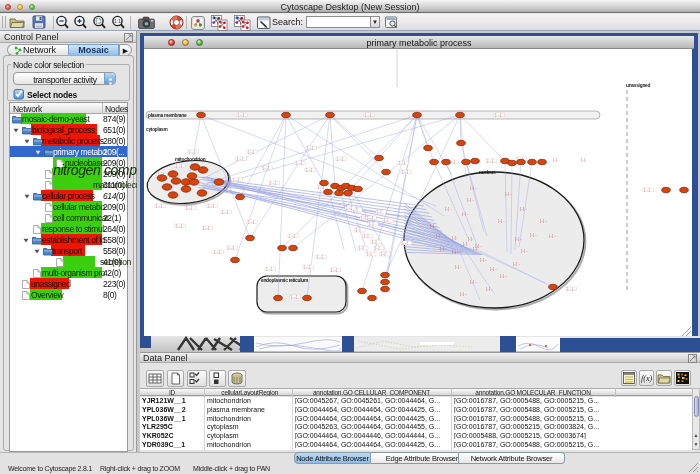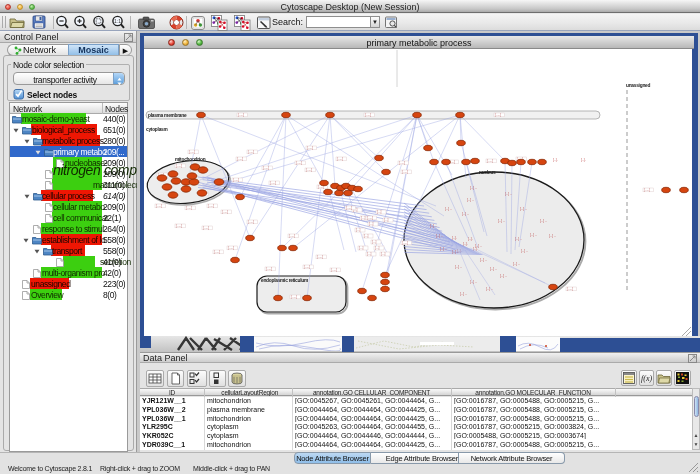--- a/index.html
+++ b/index.html
@@ -160,21 +160,21 @@
     </svg>
  <div class="abs" style="left:16px;top:1px;font-size:9px;color:#111;">Network</div>
  <div class="abs" style="left:61px;top:1px;width:51px;text-align:center;font-size:9px;font-weight:bold;color:#16355e;">Mosaic</div>
 </div>
 
 <div class="abs" style="left:3px;top:55px;width:131px;height:396px;border:1px solid #aaa;border-radius:3px;"></div>
 
 <div class="abs" style="left:7px;top:64px;width:123px;height:37px;border:1px solid #b0b0b0;border-radius:2px;"></div>
 <div class="abs" style="left:11px;top:59.5px;background:#e4e4e4;padding:0 2px;font-size:8.5px;letter-spacing:-0.3px;color:#111;">Node color selection</div>
 
-<div class="abs" style="left:13px;top:72px;width:112px;height:13px;background:linear-gradient(#ffffff,#e6e6e6);border:1px solid #999;border-radius:4px;">
+<div class="abs" style="left:13px;top:72px;width:103px;height:13px;background:linear-gradient(#ffffff,#e6e6e6);border:1px solid #999;border-radius:4px;">
  <div class="abs" style="left:7px;top:1.5px;width:88px;text-align:center;font-size:8.5px;letter-spacing:-0.3px;color:#111;">transporter activity</div>
  <div class="abs" style="right:0;top:0;width:11px;height:11px;background:linear-gradient(#b5d8f8,#5e9fdc);border-left:1px solid #7aa0c8;border-radius:0 4px 4px 0;">
   <svg width="11" height="11" viewBox="0 0 11 11">
         <path d="M5.5 1.8 L7.6 4.4 L3.4 4.4 Z" fill="#fff"></path>
         <path d="M5.5 9.2 L7.6 6.6 L3.4 6.6 Z" fill="#fff"></path>
       </svg>
  </div>
 </div>
 
 <svg class="abs" style="left:13px;top:88px" width="12" height="12" viewBox="0 0 12 12">
@@ -197,21 +197,21 @@
  </div>
 </div>
 
 <div class="abs" style="left:0;top:0;width:700px;height:0;">
     <div class="abs" style="left:21px;top:113px;width:65px;height:11px;background:#3ccf10;"></div>
     <svg class="abs" style="left:12px;top:115px" width="10" height="8.5" viewBox="0 0 10 8.5">
       <path d="M0.5 1.5 L3.8 1.5 L4.8 2.6 L9.5 2.6 L9.5 8 L0.5 8 Z" fill="#4d85c4" stroke="#2e5a8e" stroke-width="0.8"></path>
       <rect x="1" y="3.4" width="8" height="1.2" fill="#a8c8e8" opacity="0.8"></rect>
     </svg>
     <div class="abs" style="left:22px;top:114px;font-size:8.5px;letter-spacing:-0.4px;color:#102800;white-space:nowrap;">mosaic-demo-yeast</div>
-    <div class="abs" style="left:103px;top:114px;font-size:8.5px;letter-spacing:-0.4px;color:#111;">440(0)</div>
+    <div class="abs" style="left:103px;top:114px;font-size:8.5px;letter-spacing:-0.4px;color:#111;">874(9)</div>
     <div class="abs" style="left:31px;top:124px;width:66px;height:11px;background:#ee1603;"></div>
     <svg class="abs" style="left:13px;top:127.5px" width="6" height="5" viewBox="0 0 6 5">
       <path d="M0.5 0.8 L5.5 0.8 L3 4.6 Z" fill="#555"></path>
     </svg>
     <svg class="abs" style="left:22px;top:126px" width="10" height="8.5" viewBox="0 0 10 8.5">
       <path d="M0.5 1.5 L3.8 1.5 L4.8 2.6 L9.5 2.6 L9.5 8 L0.5 8 Z" fill="#4d85c4" stroke="#2e5a8e" stroke-width="0.8"></path>
       <rect x="1" y="3.4" width="8" height="1.2" fill="#a8c8e8" opacity="0.8"></rect>
     </svg>
     <div class="abs" style="left:32px;top:125px;font-size:8.5px;letter-spacing:-0.4px;color:#1d0500;white-space:nowrap;">biological_process</div>
     <div class="abs" style="left:103px;top:125px;font-size:8.5px;letter-spacing:-0.4px;color:#111;">651(0)</div>

